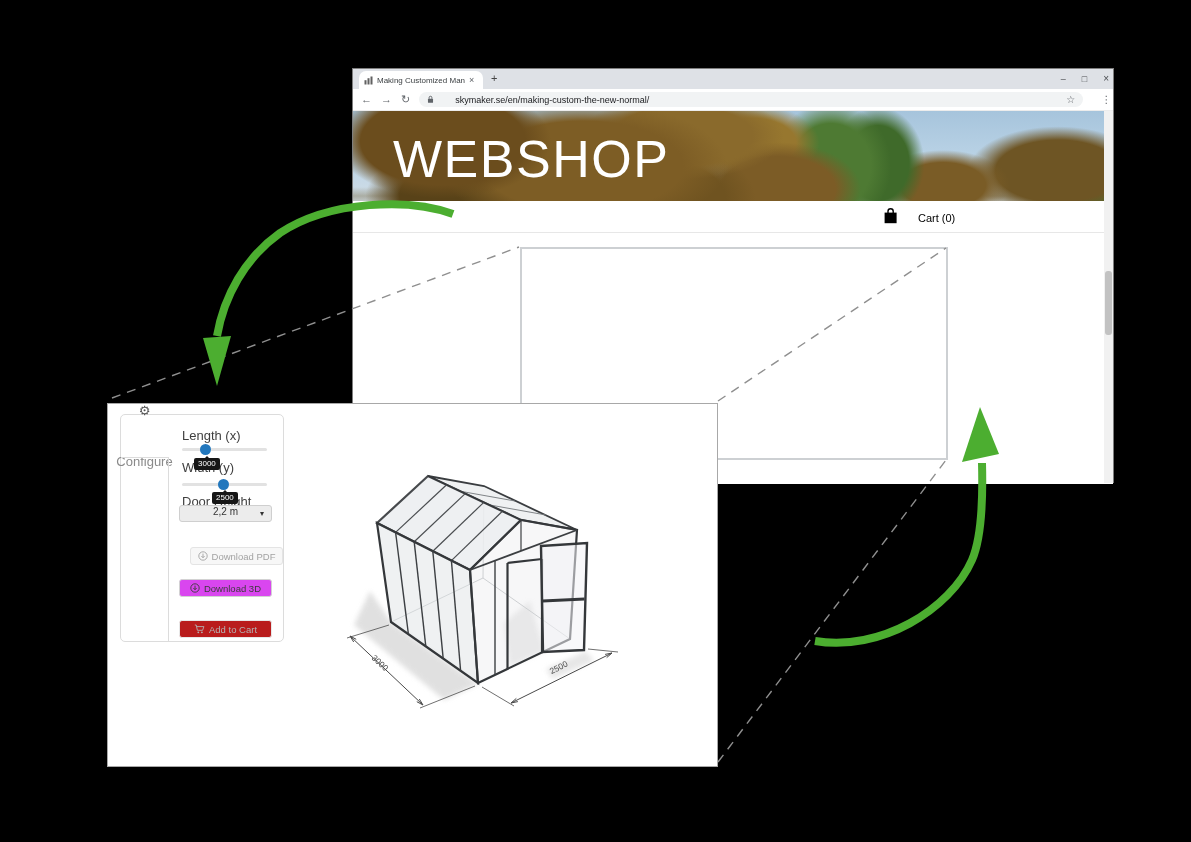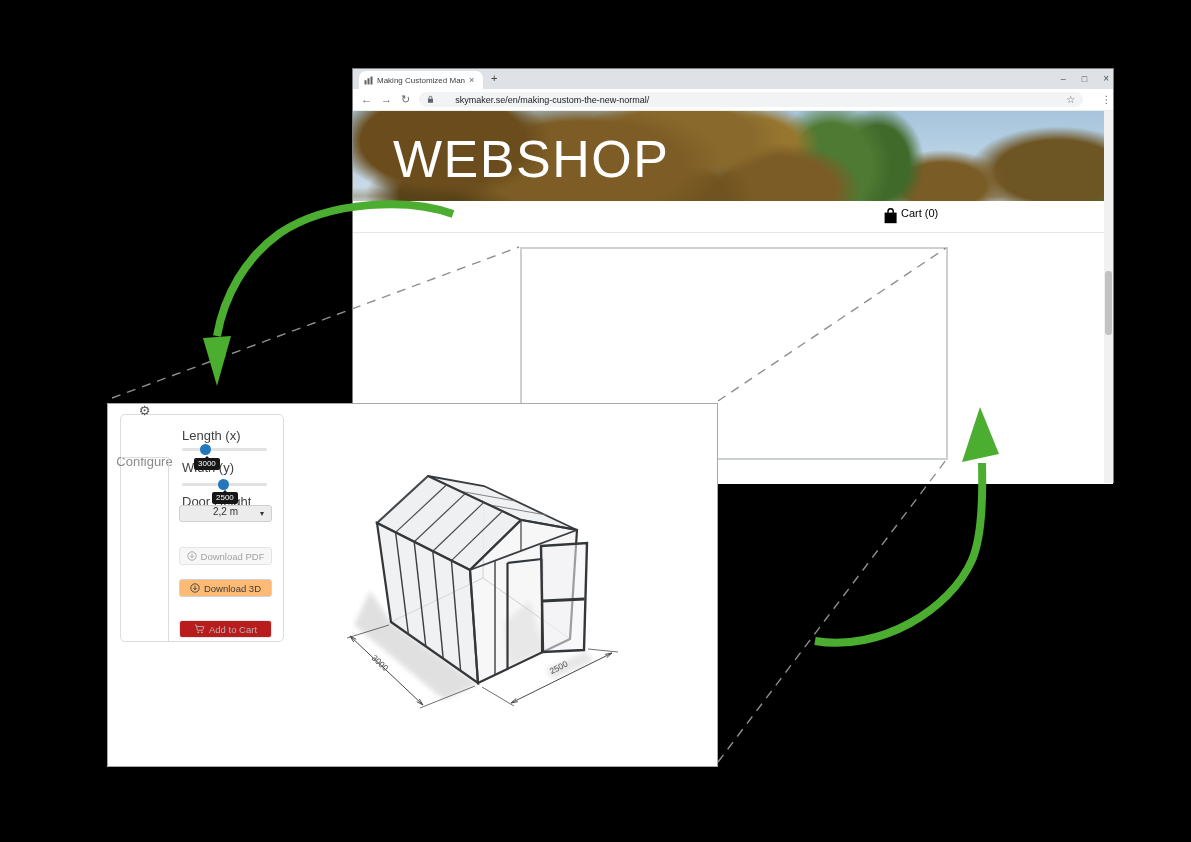--- a/index.html
+++ b/index.html
@@ -52,21 +52,21 @@
   .flag{width:13px;height:9px;display:inline-block;}
   .flag-se{background-image:
       linear-gradient(180deg, rgba(0,0,0,0) 0 3.5px, #fecb00 3.5px 5.5px, rgba(0,0,0,0) 5.5px),
       linear-gradient(90deg,#0f5bb0 0 4px,#fecb00 4px 6px,#0f5bb0 6px);}
   .flag-uk{background-image:
       linear-gradient(90deg, rgba(0,0,0,0) 0 5px, #cf2b36 5px 8px, rgba(0,0,0,0) 8px),
       linear-gradient(180deg, rgba(0,0,0,0) 0 3px, #cf2b36 3px 6px, rgba(0,0,0,0) 6px),
       linear-gradient(90deg, rgba(0,0,0,0) 0 4px, #fff 4px 9px, rgba(0,0,0,0) 9px),
       linear-gradient(180deg, rgba(0,0,0,0) 0 2px, #fff 2px 7px, rgba(0,0,0,0) 7px),
       linear-gradient(#2b4f9e,#2b4f9e);}
-  .cart{position:absolute;left:530px;top:6px;display:flex;align-items:flex-start;gap:3px;}
+  .cart{position:absolute;left:530px;top:6px;display:flex;align-items:flex-end;gap:20px;}
   .cart-label{font-size:11px;color:#000;}
 
   
   .content{position:relative;height:251px;background:#fff;}
   .viewer-rect{position:absolute;left:167px;top:14px;width:428px;height:213px;border:2px solid #cdd0d3;background:#fff;}
   .scrollbar{position:absolute;right:0;top:42px;width:9px;height:372px;background:#f1f1f1;}
   .scroll-thumb{position:absolute;left:1px;top:160px;width:7px;height:64px;background:#c2c2c2;border-radius:3px;}
 
   
   .overlay{position:absolute;left:0;top:0;width:1191px;height:842px;z-index:2;pointer-events:none;}
@@ -81,22 +81,22 @@
   .divider-v{position:absolute;left:47px;top:42px;width:1px;height:185px;background:#dcdcdc;}
   .ctl-label{position:absolute;font-size:13px;color:#3f3f3f;white-space:nowrap;}
   .slider-track{position:absolute;width:85px;height:3px;background:#e2e2e2;border-radius:2px;}
   .slider-handle{position:absolute;top:-4px;width:11px;height:11px;border-radius:50%;background:#2277bd;}
   .tooltip{position:absolute;background:#161616;color:#fff;font-size:8px;line-height:11px;height:12px;padding:0 4px;border-radius:2px;z-index:5;text-align:center;}
   .tooltip::before{content:"";position:absolute;top:-5px;left:50%;margin-left:-3px;border:3px solid rgba(0,0,0,0);border-bottom-color:#161616;}
   .select{position:absolute;left:58px;top:90px;width:93px;height:17px;background:#ececec;border:1px solid #cfcfcf;border-radius:3px;display:flex;justify-content:center;font-size:10px;color:#333;}
   .select-caret{position:absolute;right:7px;top:3px;font-size:8px;color:#333;font-family:"DejaVu Sans",sans-serif;}
   .btn{position:absolute;left:58px;width:93px;height:18px;border-radius:3px;display:flex;align-items:center;justify-content:center;gap:4px;font-size:9.5px;}
   .btn svg{flex:0 0 auto;}
-  .btn-pdf{top:132px;color:#a3a3a3;background:#f7f7f7;border:1px solid #e4e4e4;}
-  .btn-3d{top:164px;color:#3c3c3c;background:#fdba74;border:1px solid #d2d2d2;}
+  .btn-pdf{top:132px;color:#a3a3a3;background:#f7f7f7;border:1px solid #e4e4e4;margin-left:11px;}
+  .btn-3d{top:164px;color:#3c3c3c;background:#d946ef;border:1px solid #d2d2d2;}
   .btn-cart{top:205px;color:#b3b3b3;background:#b91c1c;border:1px solid #e8e8e8;}
   .drawing{position:absolute;left:226px;top:69px;width:310px;height:240px;}
 </style>
 </head>
 <body>
 
 <div class="stage">
 
   <div class="browser">
 

